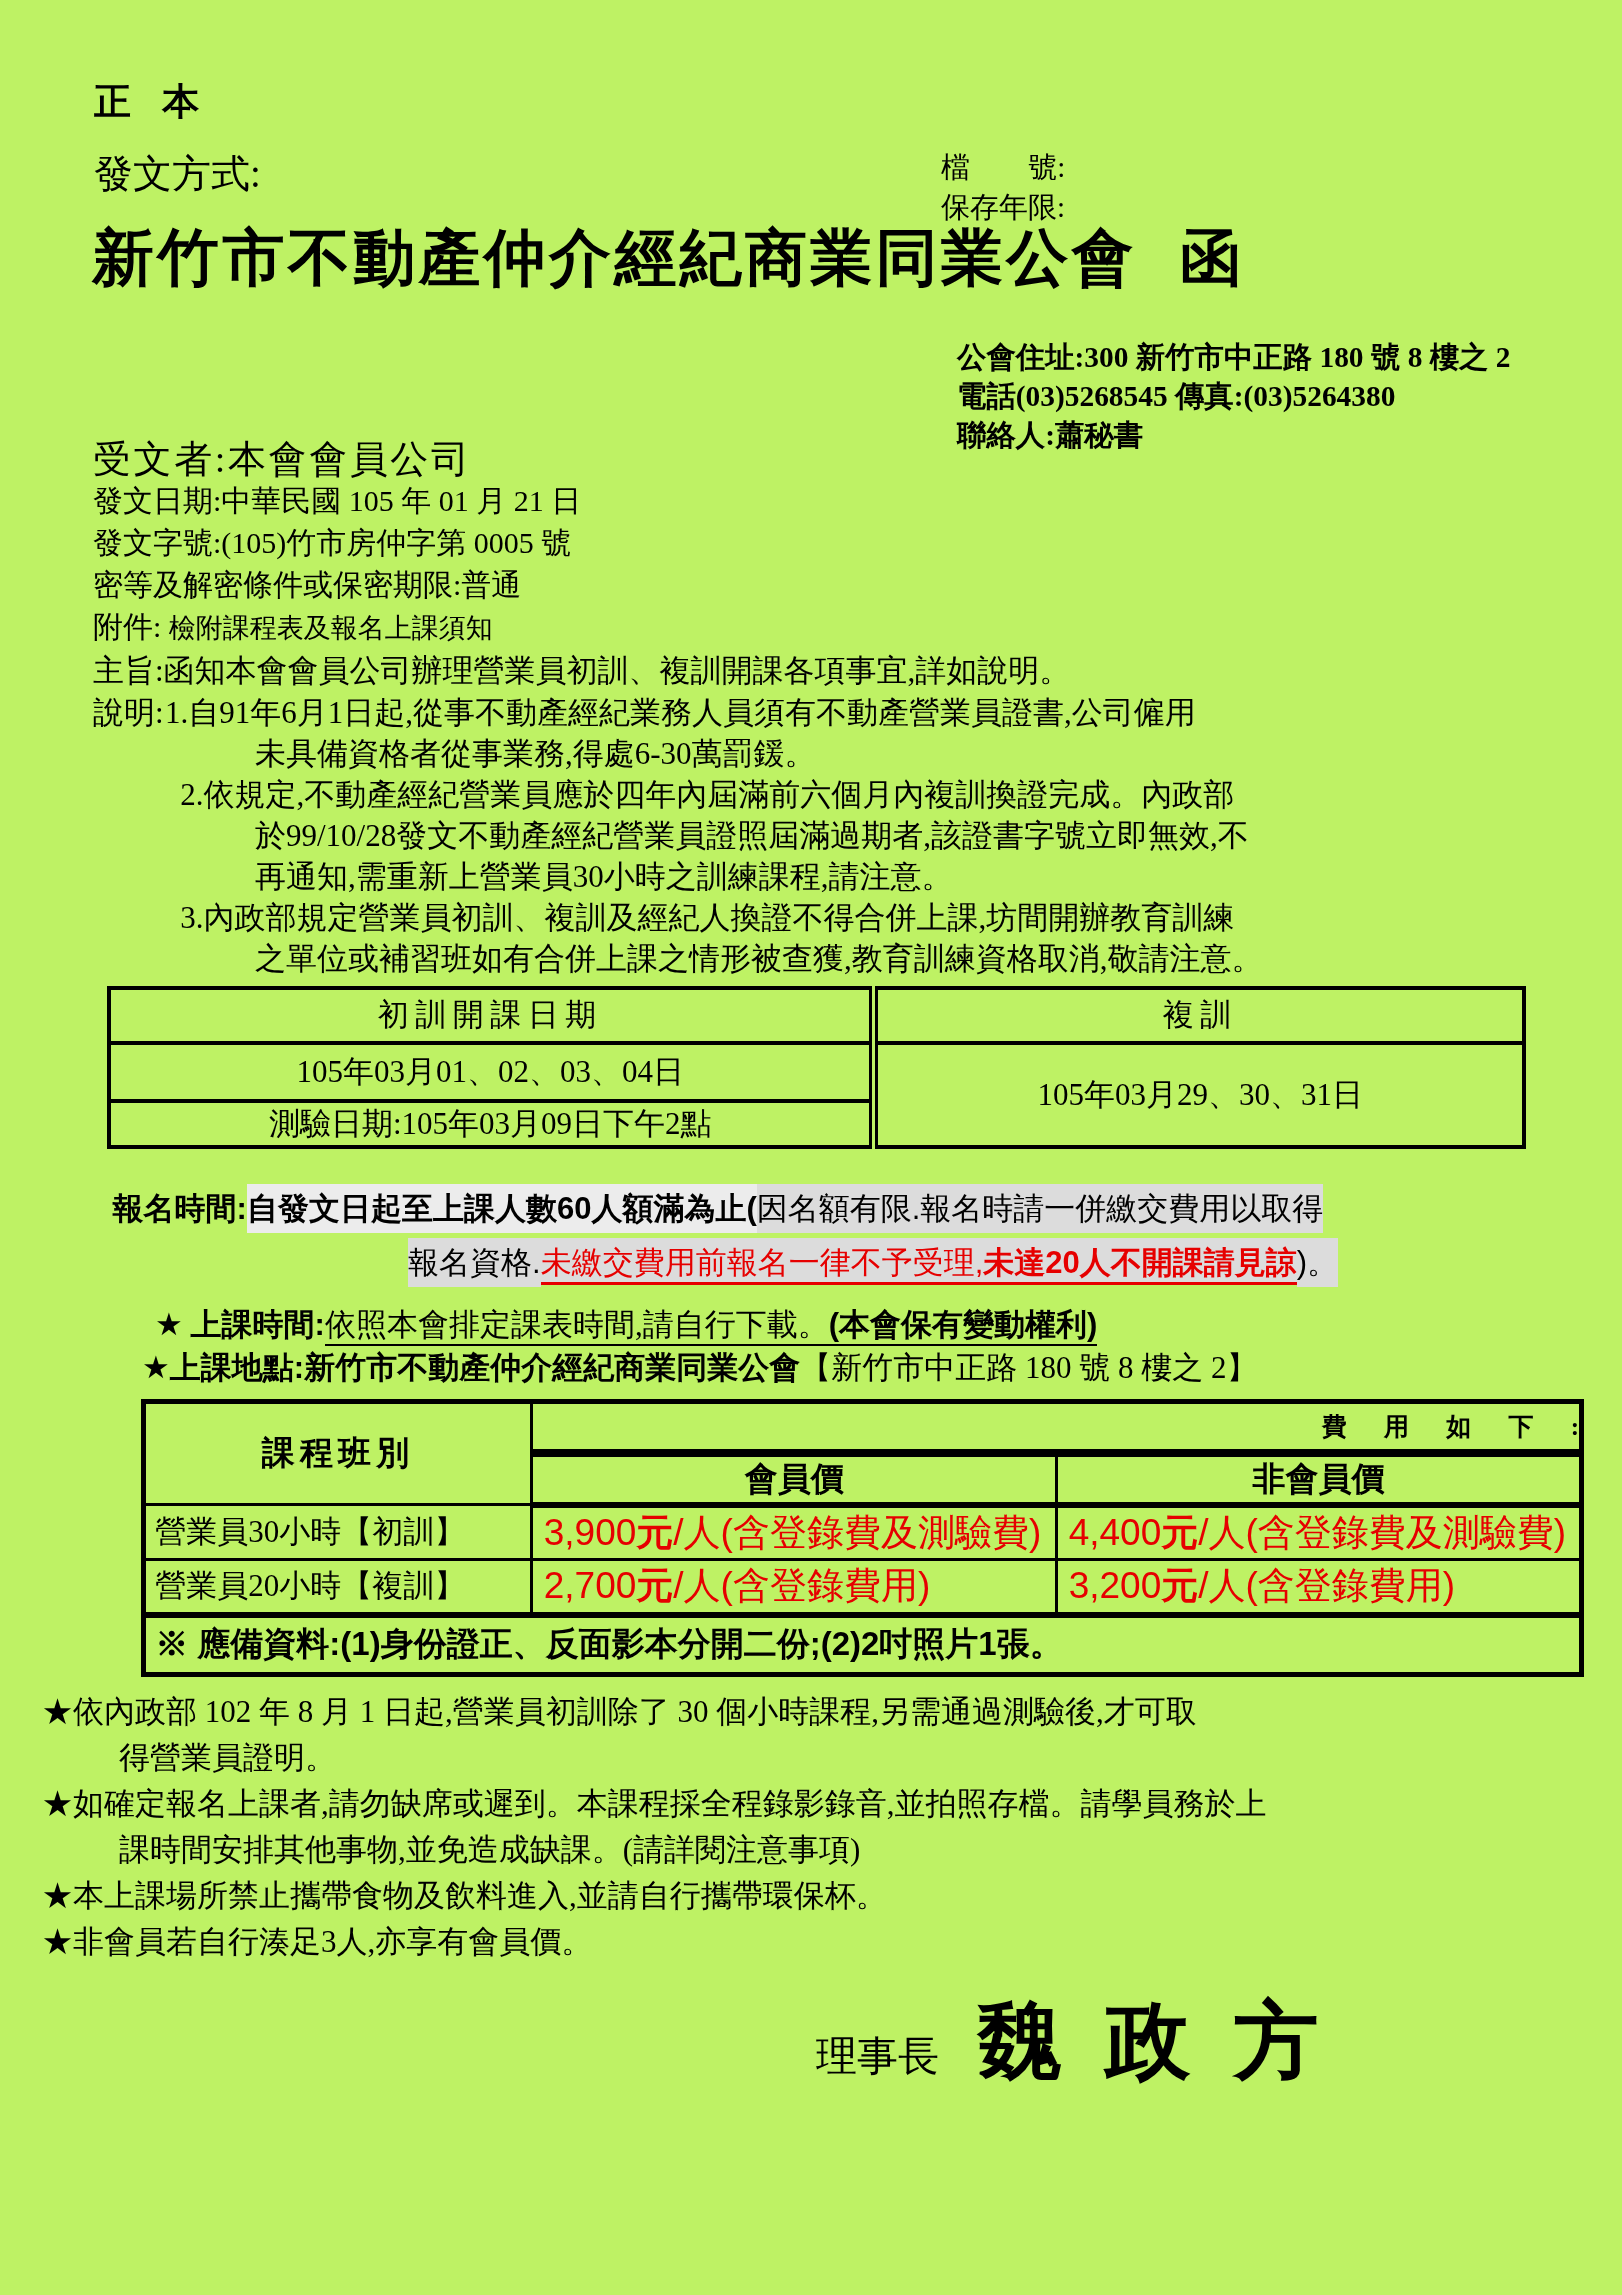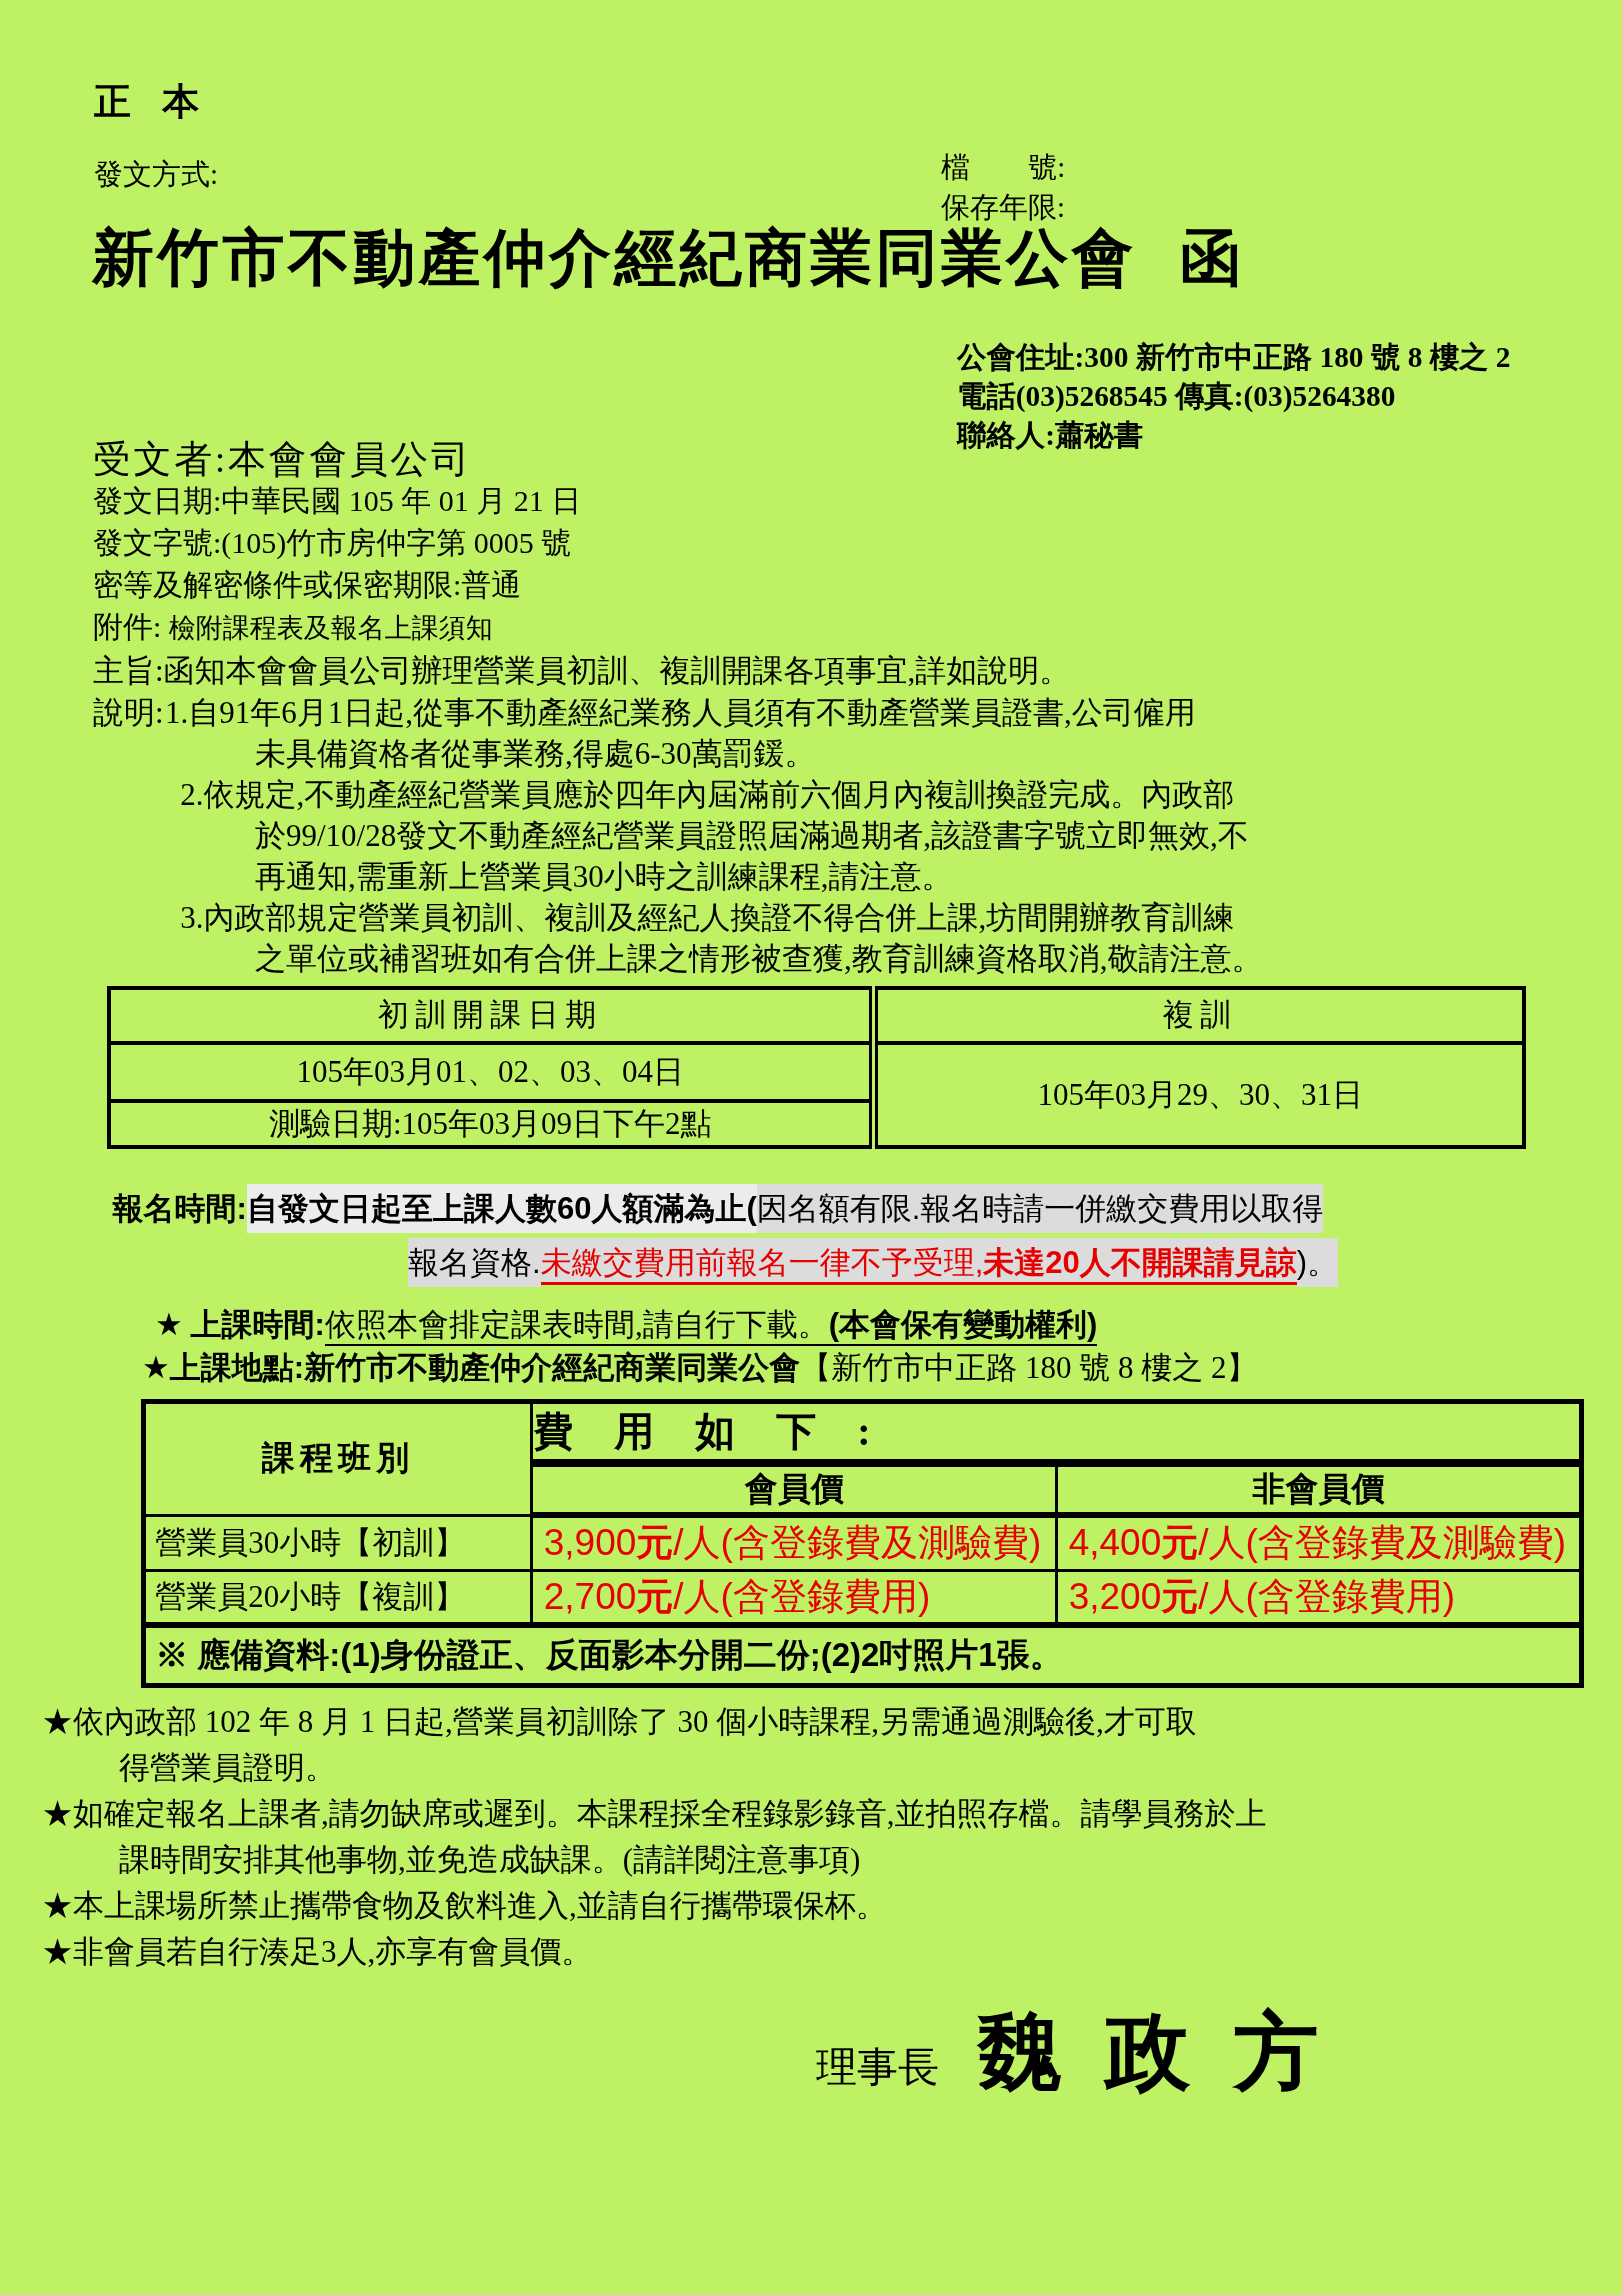--- a/index.html
+++ b/index.html
@@ -6,21 +6,21 @@
   html,body { background:#888; }
   .page {
     position:relative; width:1622px; height:2295px; background:#bef264;
     overflow:hidden; font-family:"Liberation Serif", serif; color:#000;
   }
   .bold { font-weight:bold; }
   .red  { color:#e60000; }
 
   
   .copy-label   { position:absolute; left:94px; top:77px; font-size:37px; font-weight:bold; word-spacing:22px; }
-  .send-method  { position:absolute; left:94px; top:155px; font-size:29px; }
+  .send-method  { position:absolute; left:94px; top:147px; font-size:39px; }
   .file-no      { position:absolute; left:941px; top:148px; font-size:29px; word-spacing:51px; }
   .retention    { position:absolute; left:941px; top:188px; font-size:29px; }
   .doc-title    { position:absolute; left:92px; top:216px; font-size:62px; font-weight:bold; letter-spacing:3.3px; white-space:nowrap; }
   .doc-title .title-suffix { margin-left:43px; }
   .org-info     { position:absolute; left:957px; top:338px; font-size:29.4px; font-weight:bold; line-height:39px; white-space:nowrap; }
 
   
   .main { position:absolute; left:93px; top:434px; width:1446px; }
   .recipient  { font-size:38px; letter-spacing:2.6px; height:46px; }
   .meta-line  { font-size:30px; line-height:42px; }
@@ -54,21 +54,21 @@
   .loc-line { padding-left:49px; font-size:31px; line-height:44px; white-space:nowrap; }
   .ct-line .label, .loc-line .label, .loc-line .org { font-family:"Liberation Sans", sans-serif; font-weight:bold; }
   .ct-line .u-black.serif { font-family:"Liberation Serif", serif; }
   .ct-line .u-black.bold-sans { font-family:"Liberation Sans", sans-serif; font-weight:bold; }
 
   
   .fee-table { border-collapse:collapse; margin-top:9.2px; width:1443px; table-layout:fixed;margin-left:48px; }
   .fee-table td { border:3.9px solid #000; }
   .fee-table { border:5.2px solid #000; }
   .fee-table .corner { width:27%; text-align:center; font-size:33px; font-weight:bold; letter-spacing:5.2px; }
-  .fee-table .fee-head { height:51px; text-align:left; font-size:40px; font-weight:bold; word-spacing:31px; border-bottom:8.5px solid #000; }
+  .fee-table .fee-head { height:51px; text-align:right; font-size:25px; font-weight:bold; word-spacing:31px; border-bottom:8.5px solid #000; }
   .fee-table .sub-head { height:52px; text-align:center; font-size:33px; font-weight:bold; }
   .fee-table .hr-split td { border-bottom:6.5px solid #000; }
   .fee-table .course { height:55px; font-size:31px; padding-left:9.2px; }
   .fee-table .price  { font-size:37px; color:#e60000; padding-left:10.5px; font-family:"Liberation Sans", sans-serif; }
   .fee-table .price .unit { font-weight:bold; }
   .fee-table .foot { height:60px; font-size:33px; font-weight:bold; padding-left:9.2px; font-family:"Liberation Sans", sans-serif; border-top:6.5px solid #000; }
 
   
   .notes { margin-top:11.8px; margin-left:-51px; }
   .note-line { font-size:31px; line-height:46px; white-space:nowrap; }

